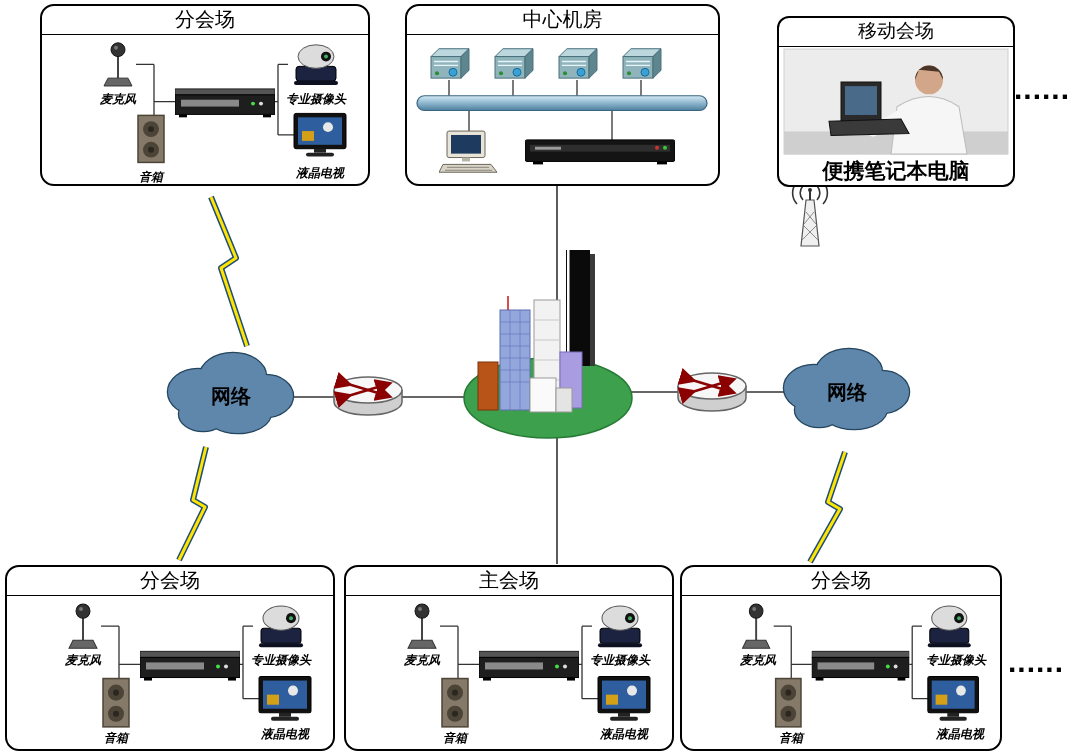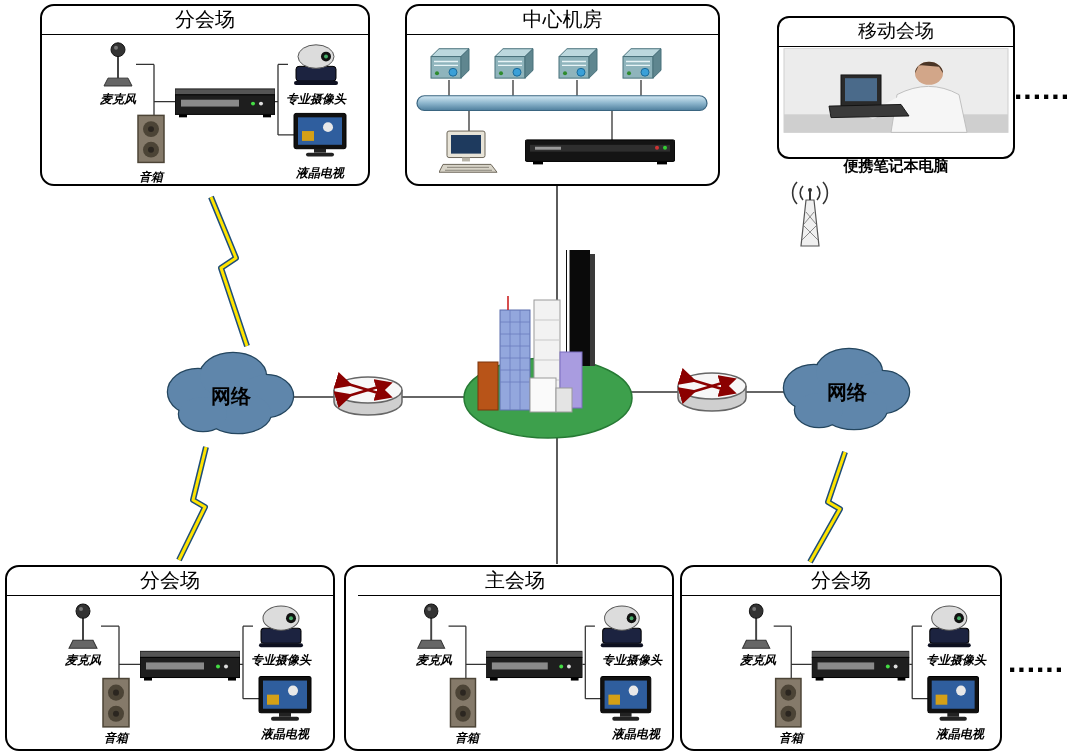--- a/index.html
+++ b/index.html
@@ -5,21 +5,21 @@
   html,body{margin:0;padding:0;background:#fff;}
   .stage{position:relative;width:1077px;height:754px;background:#fff;overflow:hidden;
          font-family:"Liberation Sans","DejaVu Sans",sans-serif;color:#000;}
   .overlay{position:absolute;left:0;top:0;width:1077px;height:754px;}
   .venue{position:absolute;background:#fff;border:2px solid #000;border-radius:14px;box-sizing:border-box;}
   .venue-title{height:28px;line-height:26px;text-align:center;font-size:20px;border-bottom:1px solid #000;}
   .venue-body{position:relative;height:calc(100% - 29px);}
   .venue-svg{position:absolute;left:0;top:0;width:100%;height:100%;}
   .dev-label{position:absolute;font-size:12px;font-weight:bold;text-align:center;width:60px;font-style:italic;}
   .dots{position:absolute;font-size:30px;font-weight:bold;letter-spacing:1px;}
-  .caption{position:absolute;left:0;right:0;text-align:center;font-weight:bold;font-size:15px;}
+  .caption{position:absolute;left:0;right:0;text-align:center;font-weight:bold;font-size:21px;}
   .hidden-defs{position:absolute;width:0;height:0;overflow:hidden;}
 </style>
 </head>
 <body>
 
 <div class="stage">
 
   <svg class="hidden-defs" aria-hidden="true">
     <defs>
       <linearGradient id="busGrad" x1="0" y1="0" x2="0" y2="1">
@@ -266,21 +266,21 @@
         <use href="#icon-server" x="84" y="12" width="44" height="36"></use>
         <use href="#icon-server" x="148" y="12" width="44" height="36"></use>
         <use href="#icon-server" x="212" y="12" width="44" height="36"></use>
         <rect x="10" y="62" width="290" height="15" rx="7.5" fill="url(#busGrad)" stroke="#3a6580" stroke-width="1.2"></rect>
         <use href="#icon-pc" x="32" y="96" width="60" height="48"></use>
         <use href="#icon-mcu" x="118" y="104" width="150" height="30"></use>
       </svg>
     </div>
   </div>
 
-  <div class="venue" style="left:777px;top:16px;width:238px;height:143px;border-radius:12px;">
+  <div class="venue" style="left:777px;top:16px;width:238px;height:171px;border-radius:12px;">
     <div class="venue-title" style="font-size:19px;">移动会场</div>
     <div class="venue-body">
       <svg class="venue-svg" viewBox="0 0 234 134" preserveAspectRatio="none">
         <rect x="5" y="2" width="224" height="102" fill="#ececec" stroke="#cfcfcf"></rect>
         <rect x="5" y="82" width="224" height="22" fill="#cfcfcf"></rect>
         <path d="M118,58 Q150,38 180,58 L188,104 L112,104 Z" fill="#f6f6f6" stroke="#bbb" stroke-width="1"></path>
         <path d="M126,62 Q106,76 94,82" stroke="#f6f6f6" stroke-width="10" fill="none" stroke-linecap="round"></path>
         <circle cx="150" cy="32" r="14" fill="#d2a689"></circle>
         <path d="M136,32 a14,14 0 0 1 28,0 l-4,-8 -20,-2 Z" fill="#4a3526"></path>
         <rect x="62" y="34" width="40" height="38" fill="#2a2a2a" stroke="#111" stroke-width="1"></rect>
@@ -305,21 +305,21 @@
         <use href="#icon-speaker" x="94" y="80" width="30" height="52"></use>
         <use href="#icon-tv" x="250" y="78" width="56" height="50"></use>
       </svg>
       <span class="dev-label" style="left:46px;top:56px;">麦克风</span>
       <span class="dev-label" style="left:79px;top:134px;">音箱</span>
       <span class="dev-label" style="left:244px;top:56px;">专业摄像头</span>
       <span class="dev-label" style="left:248px;top:130px;">液晶电视</span>
     </div>
   </div>
 
-  <div class="venue" style="left:344px;top:565px;width:330px;height:186px;padding-left:12px;">
+  <div class="venue" style="left:344px;top:565px;width:330px;height:186px;">
     <div class="venue-title">主会场</div>
     <div class="venue-body">
       <svg class="venue-svg" viewBox="0 0 326 152" preserveAspectRatio="none">
         <g stroke="#333" stroke-width="1.3" fill="none">
           <path d="M94,30 H112 M112,30 V106 M112,68 H133"></path>
           <path d="M246,30 H236 M236,30 V102 M233,68 H236 M236,102 H256"></path>
         </g>
         <use href="#icon-mic" x="58" y="6" width="36" height="48"></use>
         <use href="#icon-codec" x="133" y="53" width="100" height="32"></use>
         <use href="#icon-camera" x="246" y="8" width="56" height="46"></use>

